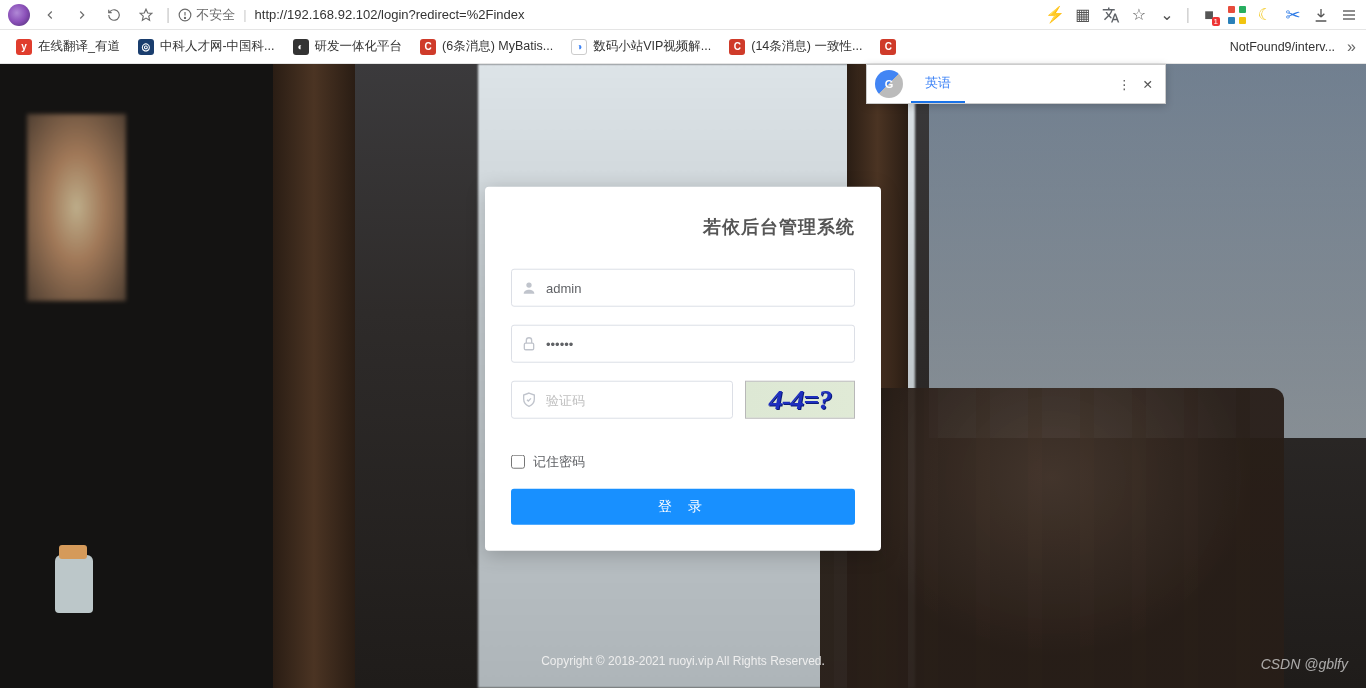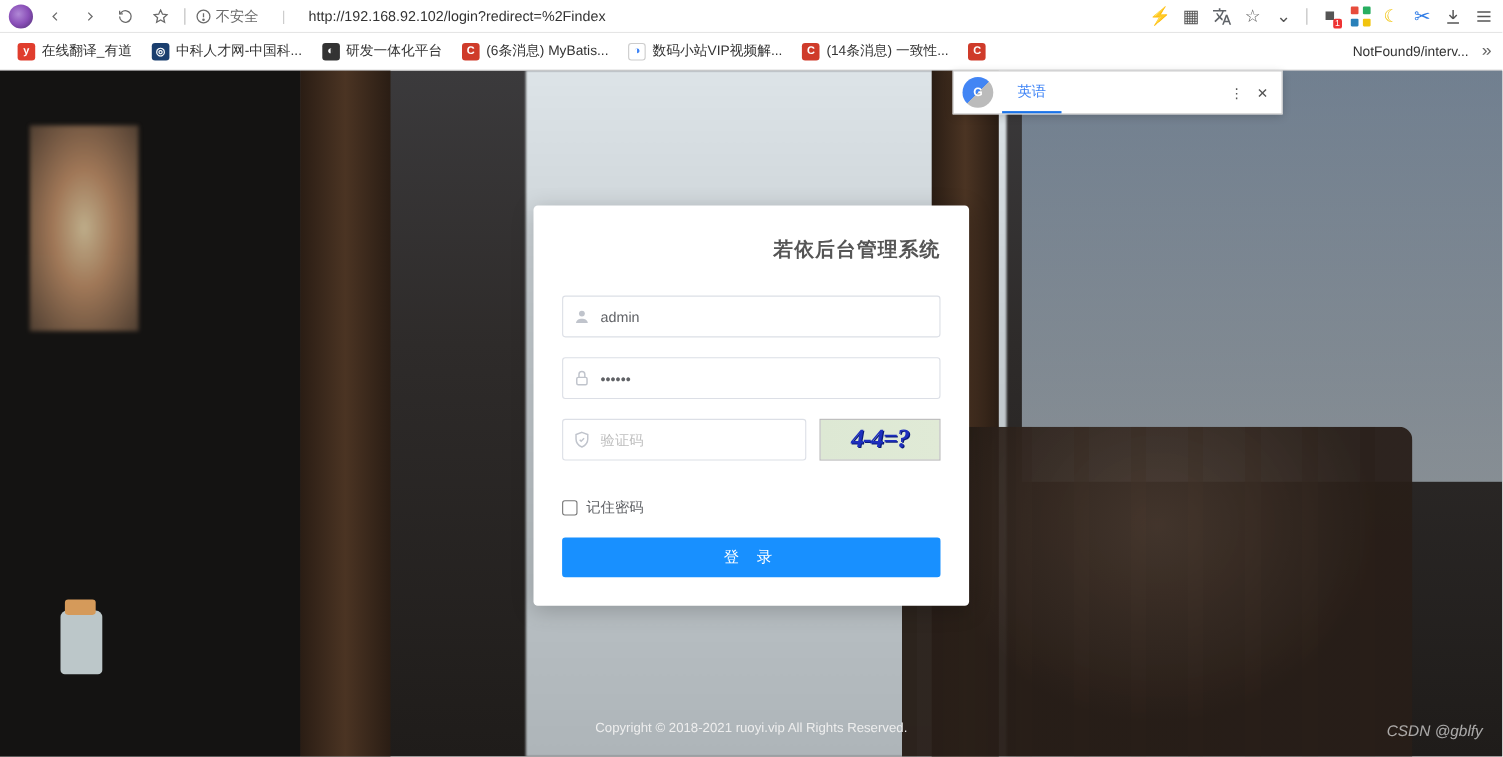--- a/index.html
+++ b/index.html
@@ -2,21 +2,21 @@
 <html><head>
   <meta charset="utf-8">
   <style>
     * { margin: 0; padding: 0; box-sizing: border-box; }
     body { font-family: -apple-system, "Segoe UI", "Microsoft YaHei", sans-serif; width: 1366px; height: 688px; overflow: hidden; background: #fff; }
 
     .browser-toolbar { height: 30px; display: flex; align-items: center; padding: 0 8px; gap: 8px; border-bottom: 1px solid #e5e5e5; }
     .page-avatar { width: 22px; height: 22px; border-radius: 50%; background: radial-gradient(circle at 40% 40%, #b088d6 0, #8a4fb8 50%, #4a2d6e 100%); }
     .nav-btn { width: 24px; height: 24px; display: flex; align-items: center; justify-content: center; color: #6b6b6b; cursor: pointer; }
     .nav-btn svg { width: 14px; height: 14px; }
-    .addr-bar { flex: 1; display: flex; align-items: center; gap: 21px; font-size: 13px; color: #333; }
+    .addr-bar { flex: 1; display: flex; align-items: center; gap: 8px; font-size: 13px; color: #333; }
     .insecure-badge { color: #6b6b6b; display: flex; align-items: center; gap: 4px; font-size: 13px; }
     .url-text { color: #333; }
     .toolbar-right { display: flex; align-items: center; gap: 10px; }
     .tool-icon { width: 18px; height: 18px; display: flex; align-items: center; justify-content: center; color: #555; cursor: pointer; }
     .squares-icon { position: relative; width: 18px; height: 18px; }
     .squares-icon span { position: absolute; width: 7px; height: 7px; border-radius: 1px; }
     .sq1 { top:0; left:0; background:#e74c3c; }
     .sq2 { top:0; right:0; background:#27ae60; }
     .sq3 { bottom:0; left:0; background:#2980b9; }
     .sq4 { bottom:0; right:0; background:#f1c40f; }
@@ -52,21 +52,21 @@
     .window-r { position:absolute; top:0; right:0; width:32%; height:60%; background:linear-gradient(180deg,#8ea5bd,#b9c6d0); opacity:.65; }
 
     .login-card { position: absolute; left: 50%; top: 50%; transform: translate(-50%,-52%); width: 396px; background: #fff; border-radius: 4px; padding: 28px 26px 26px; box-shadow: 0 4px 20px rgba(0,0,0,.2); }
     .login-title { text-align: right; font-size: 18px; color: #555; margin-bottom: 30px; letter-spacing: 1px; }
     .input-wrap { position: relative; margin-bottom: 18px; }
     .input-wrap input { width: 100%; height: 38px; border: 1px solid #dcdfe6; border-radius: 3px; padding: 0 12px 0 34px; font-size: 13px; color: #606266; outline: none; }
     .input-wrap input::placeholder { color: #bfbfbf; }
     .input-icon { position: absolute; left: 10px; top: 50%; transform: translateY(-50%); width: 16px; height: 16px; color: #c0c4cc; }
     .captcha-row { display: flex; gap: 12px; margin-bottom: 18px; }
     .captcha-row .input-wrap { flex: 1; margin-bottom: 16px; }
-    .captcha-img { width: 110px; height: 38px; border: 1px solid #b8b8b8; background: linear-gradient(90deg,#dde8d4,#e0ead6); display: flex; align-items: center; justify-content: center; font-family: "Comic Sans MS", cursive; font-size: 24px; font-weight: bold; font-style: italic; color: #1e2fbf; cursor: pointer; text-shadow: 1px 1px 0 #0a1a7a; letter-spacing: -1px; }
+    .captcha-img { width: 110px; height: 38px; border: 1px solid #b8b8b8; background: linear-gradient(90deg,#dde8d4,#e0ead6); display: flex; align-items: center; justify-content: center; font-family: "Comic Sans MS", cursive; font-size: 28px; font-weight: bold; font-style: italic; color: #1e2fbf; cursor: pointer; text-shadow: 1px 1px 0 #0a1a7a; letter-spacing: -1px; }
     .remember { display: flex; align-items: center; gap: 8px; font-size: 13px; color: #606266; margin-bottom: 18px; cursor: pointer; }
     .remember input { width: 14px; height: 14px; }
     .login-btn { width: 100%; height: 36px; background: #1890ff; color: #fff; border: none; border-radius: 3px; font-size: 14px; letter-spacing: 6px; cursor: pointer; }
 
     .copyright { position: absolute; bottom: 20px; left: 0; right: 0; text-align: center; font-size: 12px; color: #eee; font-weight: 500; }
     .watermark { position: absolute; bottom: 16px; right: 18px; font-size: 14px; color: rgba(230,230,230,.7); font-style: italic; }
     .sep { color: #ccc; }
   </style>
 </head>
 <body>

